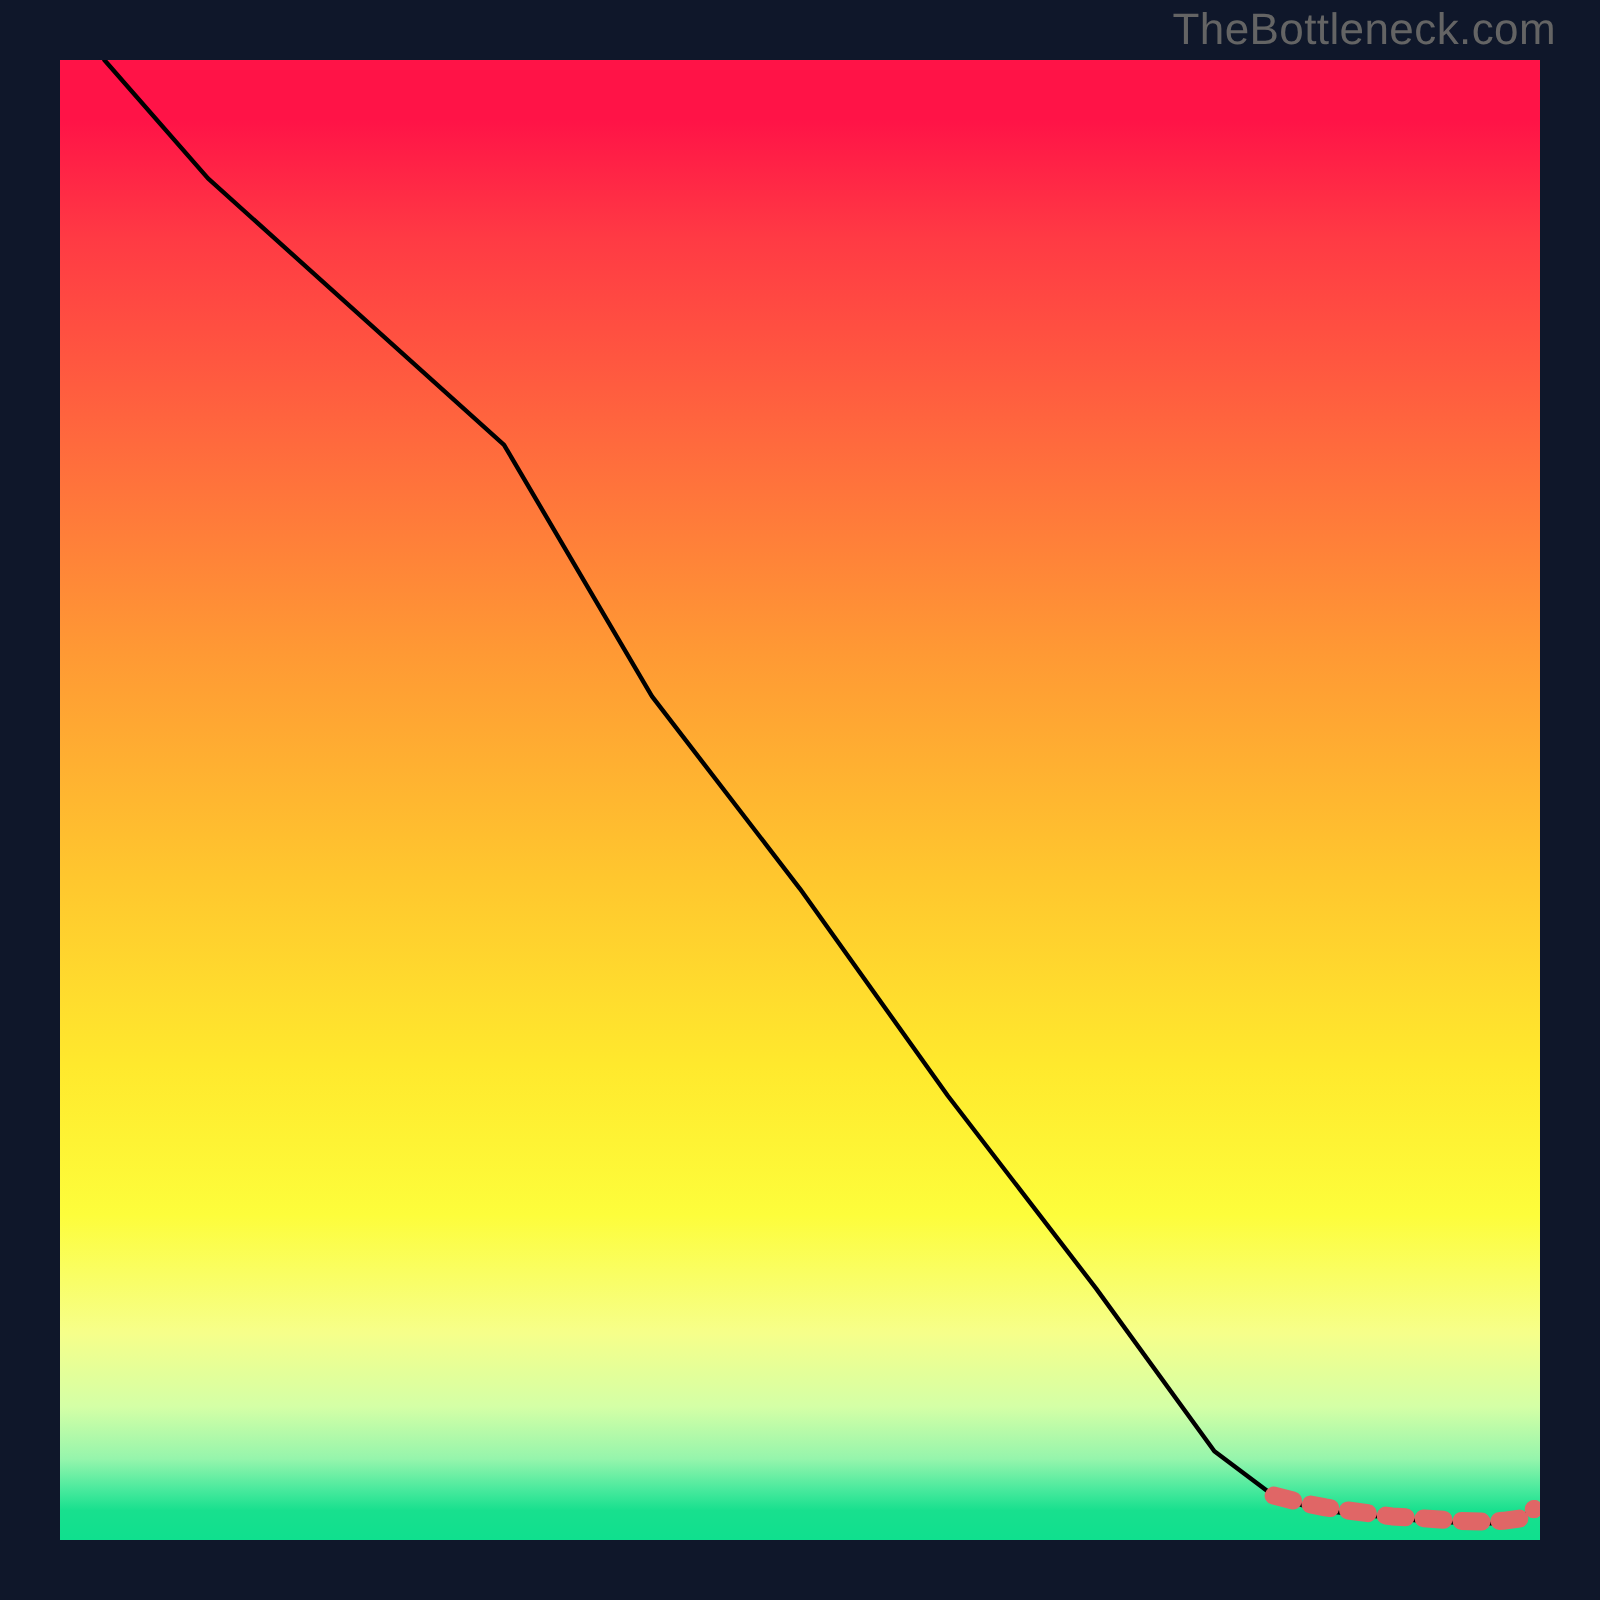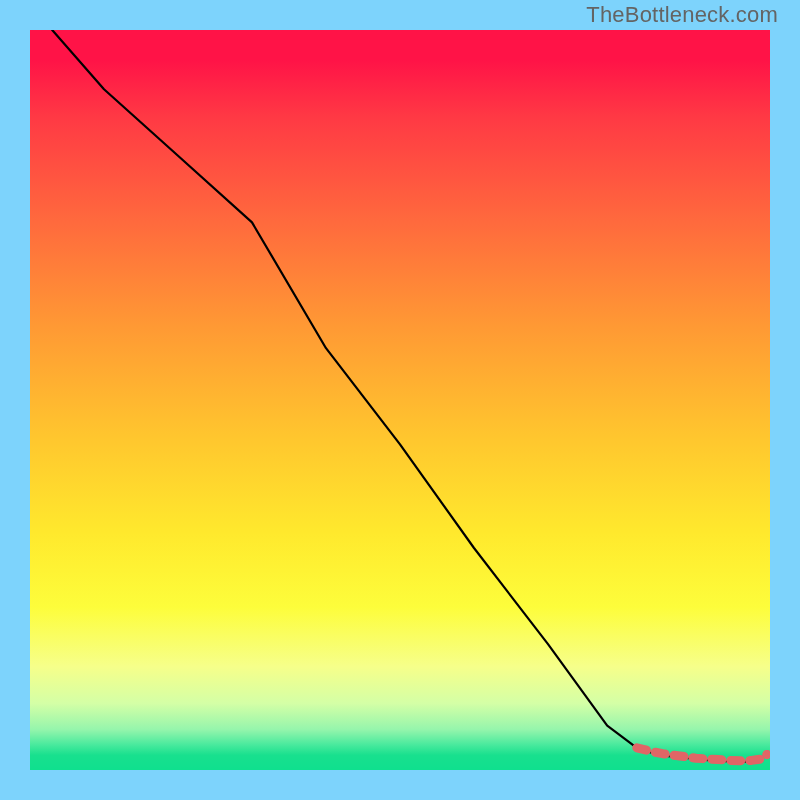--- a/index.html
+++ b/index.html
@@ -10,21 +10,21 @@
     background: #000;
     overflow: hidden;
     font-family: Arial, Helvetica, sans-serif;
   }
   .frame {
     position: absolute;
     left: 0;
     top: 0;
     width: 800px;
     height: 800px;
-    background: #7dd3fc;
+    background: #0f172a;
     text-align: center;
   }
   .watermark {
     position: absolute;
     top: 2px;
     right: 22px;
     color: #646464;
     font-size: 22px;
     font-weight: 500;
     letter-spacing: 0.2px;

